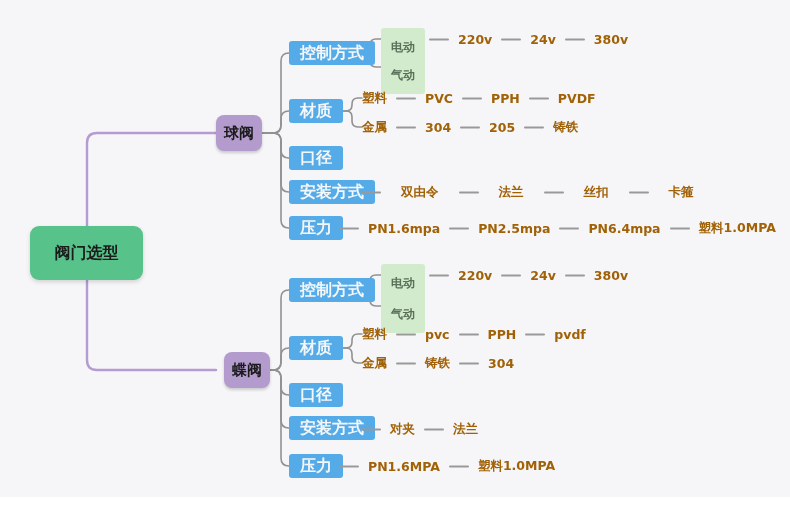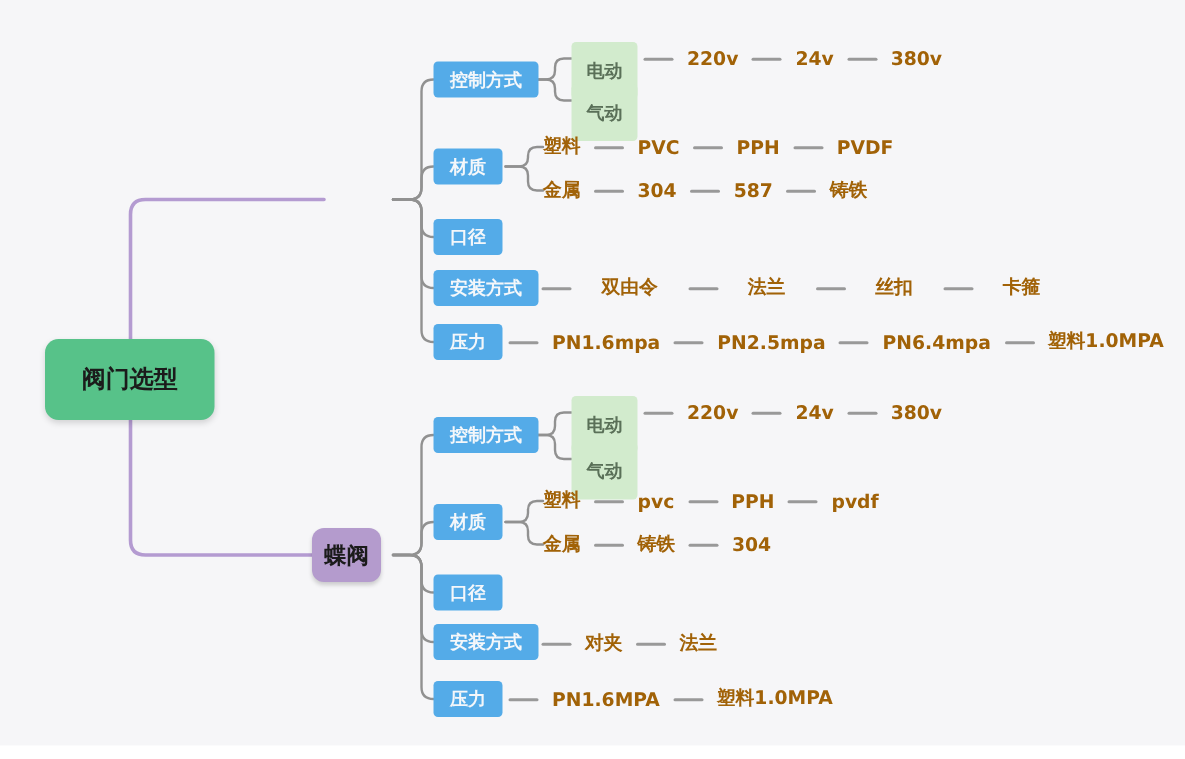--- a/index.html
+++ b/index.html
@@ -9,21 +9,21 @@
   svg.wires{position:absolute;left:0;top:0;z-index:1;}
   .node{position:absolute;z-index:2;display:flex;align-items:center;justify-content:center;
         box-sizing:border-box;white-space:nowrap;}
   .node-root{width:113px;height:54px;background:#57c289;border-radius:9px;
              font-size:16px;font-weight:bold;color:#1b1b1b;
              box-shadow:0 2px 4px rgba(0,0,0,0.15);}
   .node-branch{width:46px;height:36px;background:#b49bcd;border-radius:8px;
                font-size:15px;font-weight:bold;color:#1b1b1b;
                box-shadow:0 2px 3px rgba(0,0,0,0.18);}
   .node-blue{height:24px;background:#54abe8;border-radius:3px;
-             font-size:12px;font-weight:bold;color:#f4f7fa;padding:0 11px;}
+             font-size:16px;font-weight:bold;color:#f4f7fa;padding:0 11px;}
   .node-green{width:44px;height:38px;background:#d2ebcd;border-radius:3px;
               font-size:12px;font-weight:bold;color:#5a7058;}
   .chain{position:absolute;z-index:2;display:flex;align-items:center;column-gap:9px;
          transform:translateY(-50%);font-size:12.5px;font-weight:bold;color:#a16207;}
   .chain span{white-space:nowrap;}
   .dash{width:20px;height:2px;background:#999;border-radius:1px;flex:none;}
 </style>
 </head>
 <body>
 
@@ -53,21 +53,22 @@
       <path d="M262 370 H273 Q281 370 281 378 V458 Q281 466 289 466"></path>
       <path d="M357 290 H364 Q370 290 370 284 V281 Q370 275 376 275 H381"></path>
       <path d="M357 290 H364 Q370 290 370 296 V300 Q370 306 376 306 H381"></path>
       <path d="M337 348 H346 Q352 348 352 342 V340 Q352 334 358 334 H362"></path>
       <path d="M337 348 H346 Q352 348 352 354 V357 Q352 363 358 363 H362"></path>
     </g>
   </svg>
 
   <div class="node node-root" style="left:30px;top:226px;">阀门选型</div>
 
-  <div class="node node-branch" style="left:208px;top:352px;text-align:right;">蝶阀</div>
+  <div class="node node-branch" style="left:216px;top:115px;">球阀</div>
+  <div class="node node-branch" style="left:224px;top:352px;text-align:right;">蝶阀</div>
 
   <div class="node node-blue" style="left:289px;top:41px;">控制方式</div>
   <div class="node node-blue" style="left:289px;top:99px;">材质</div>
   <div class="node node-blue" style="left:289px;top:146px;">口径</div>
   <div class="node node-blue" style="left:289px;top:180px;">安装方式</div>
   <div class="node node-blue" style="left:289px;top:216px;">压力</div>
 
   <div class="node node-green" style="left:381px;top:28px;">电动</div>
   <div class="node node-green" style="left:381px;top:56px;">气动</div>
 
@@ -88,21 +89,21 @@
     <span>PPH</span>
     <i class="dash"></i>
     <span>PVDF</span>
   </div>
 
   <div class="chain" style="left:362px;top:127px;">
     <span>金属</span>
     <i class="dash"></i>
     <span>304</span>
     <i class="dash"></i>
-    <span>587</span>
+    <span>205</span>
     <i class="dash"></i>
     <span>铸铁</span>
   </div>
 
   <div class="chain" style="left:361px;top:192px;gap:20px;">
     <i class="dash"></i>
     <span>双由令</span>
     <i class="dash"></i>
     <span>法兰</span>
     <i class="dash"></i>

